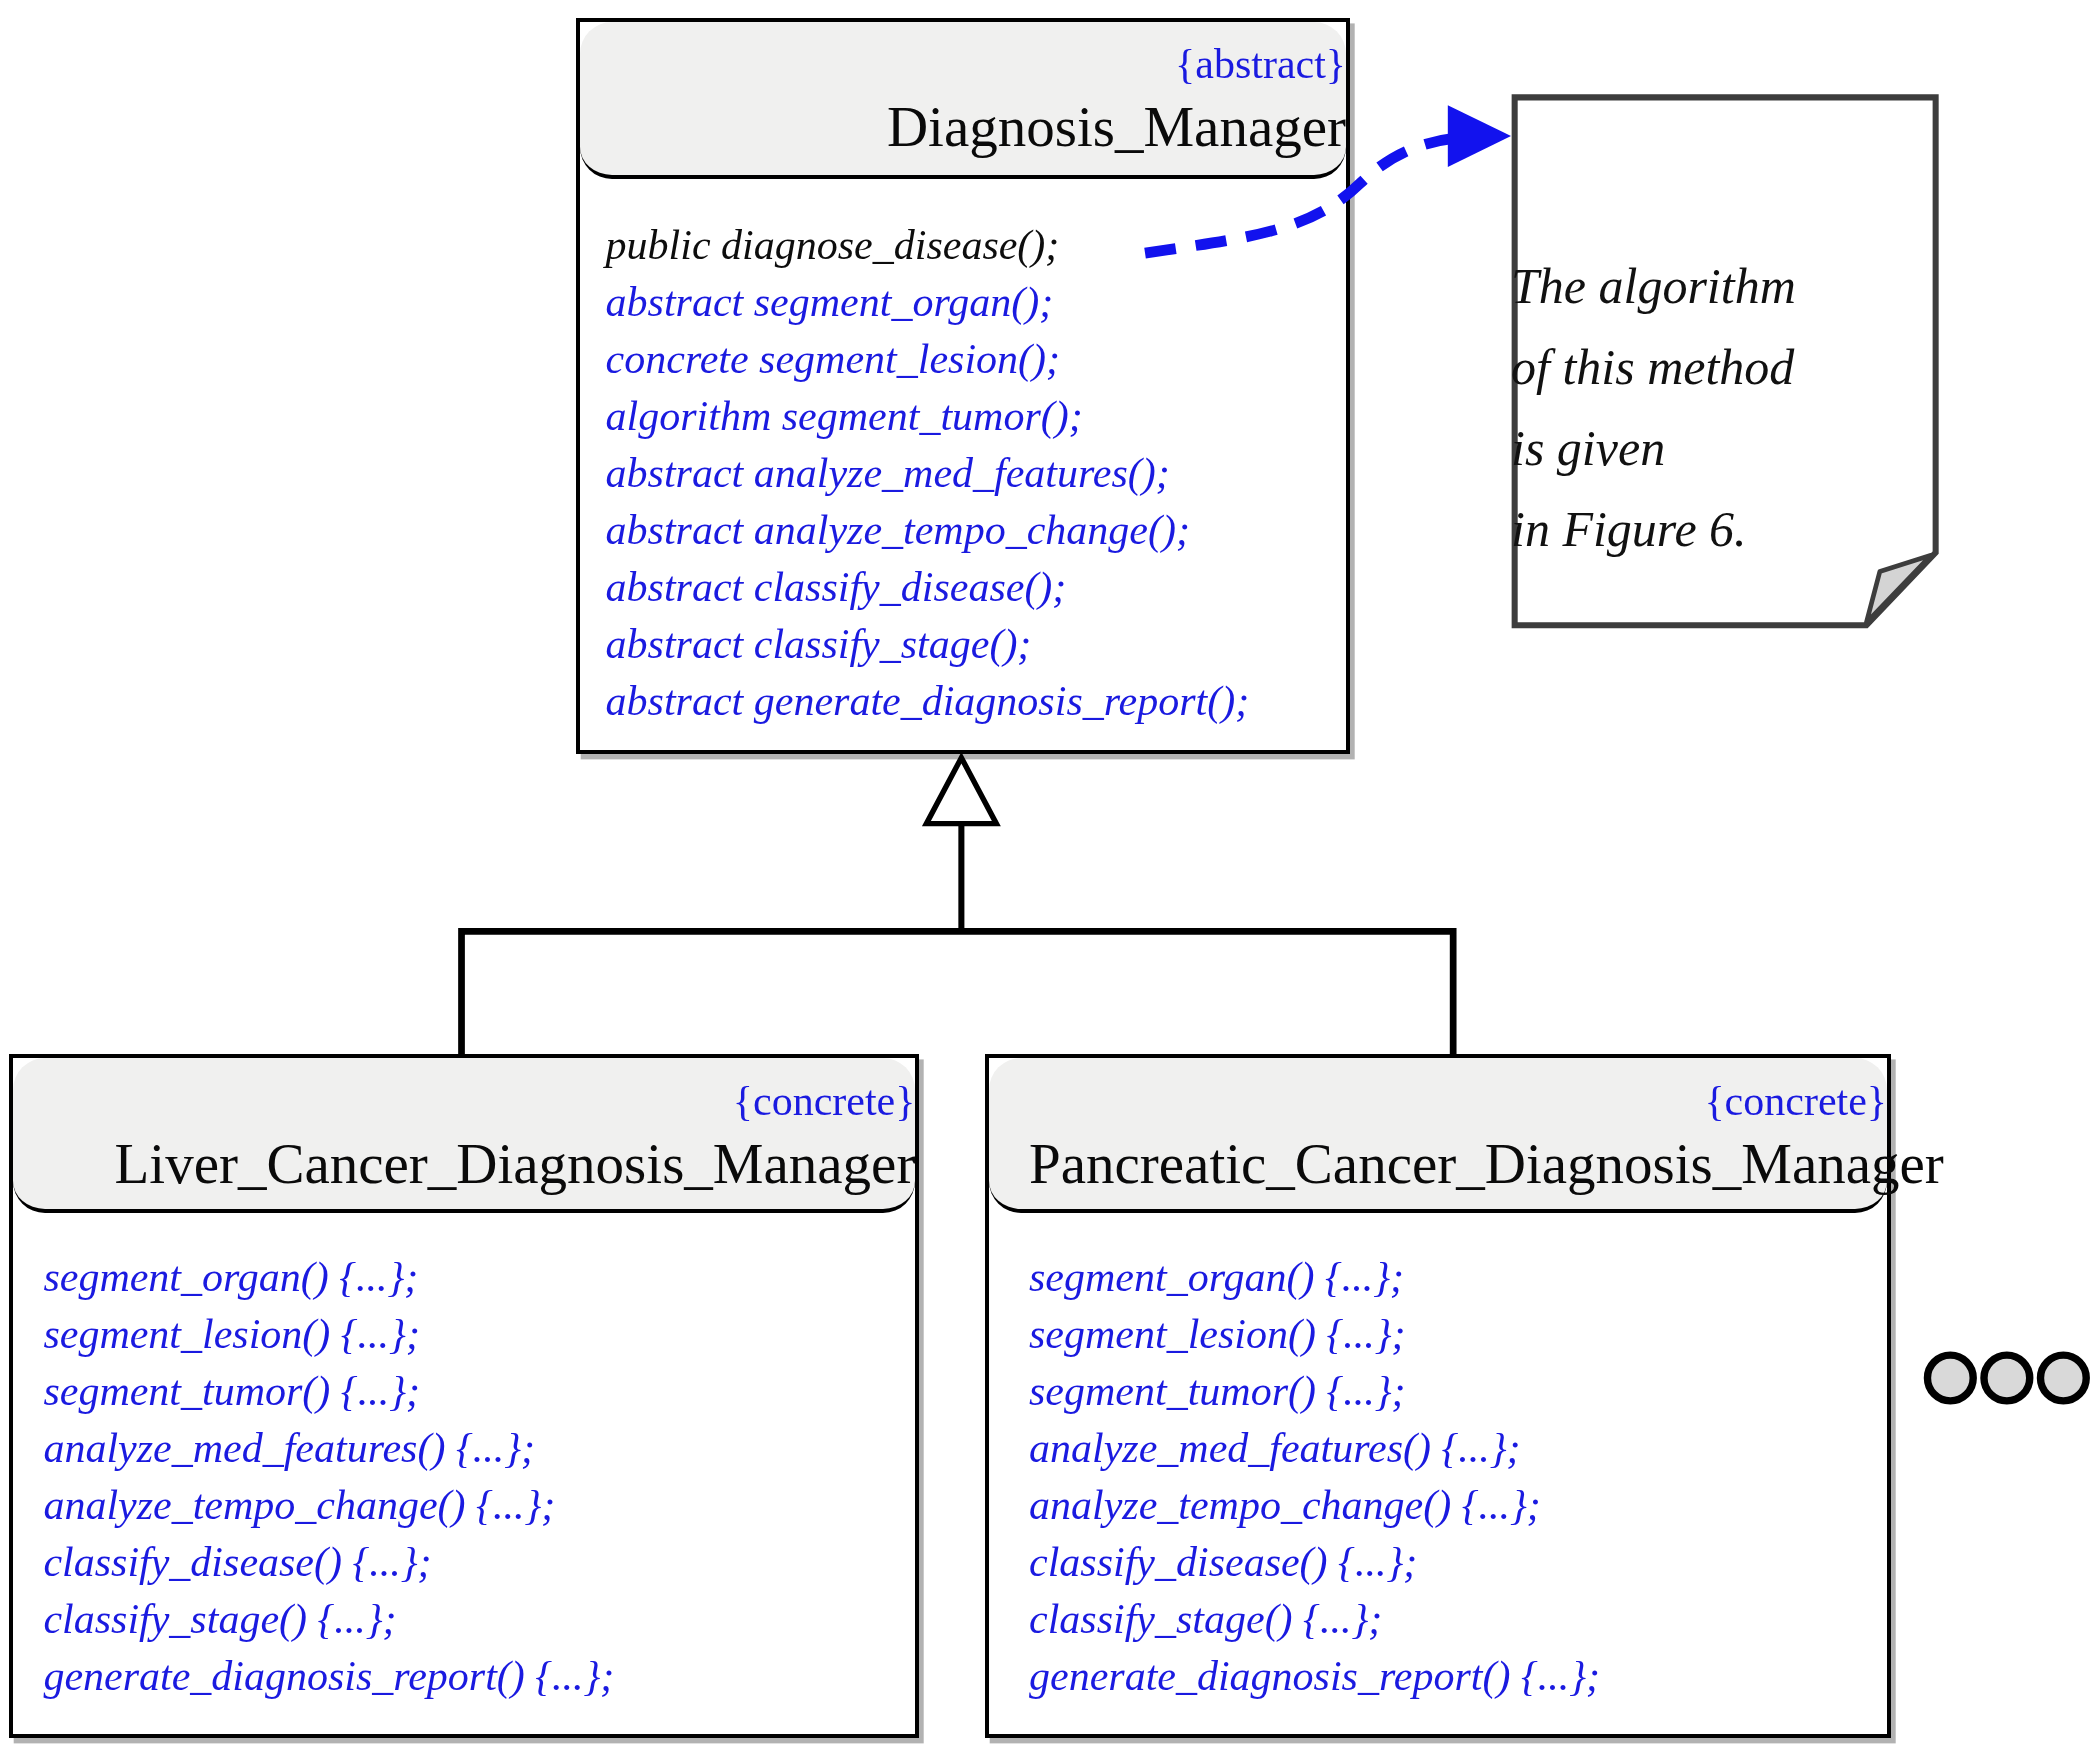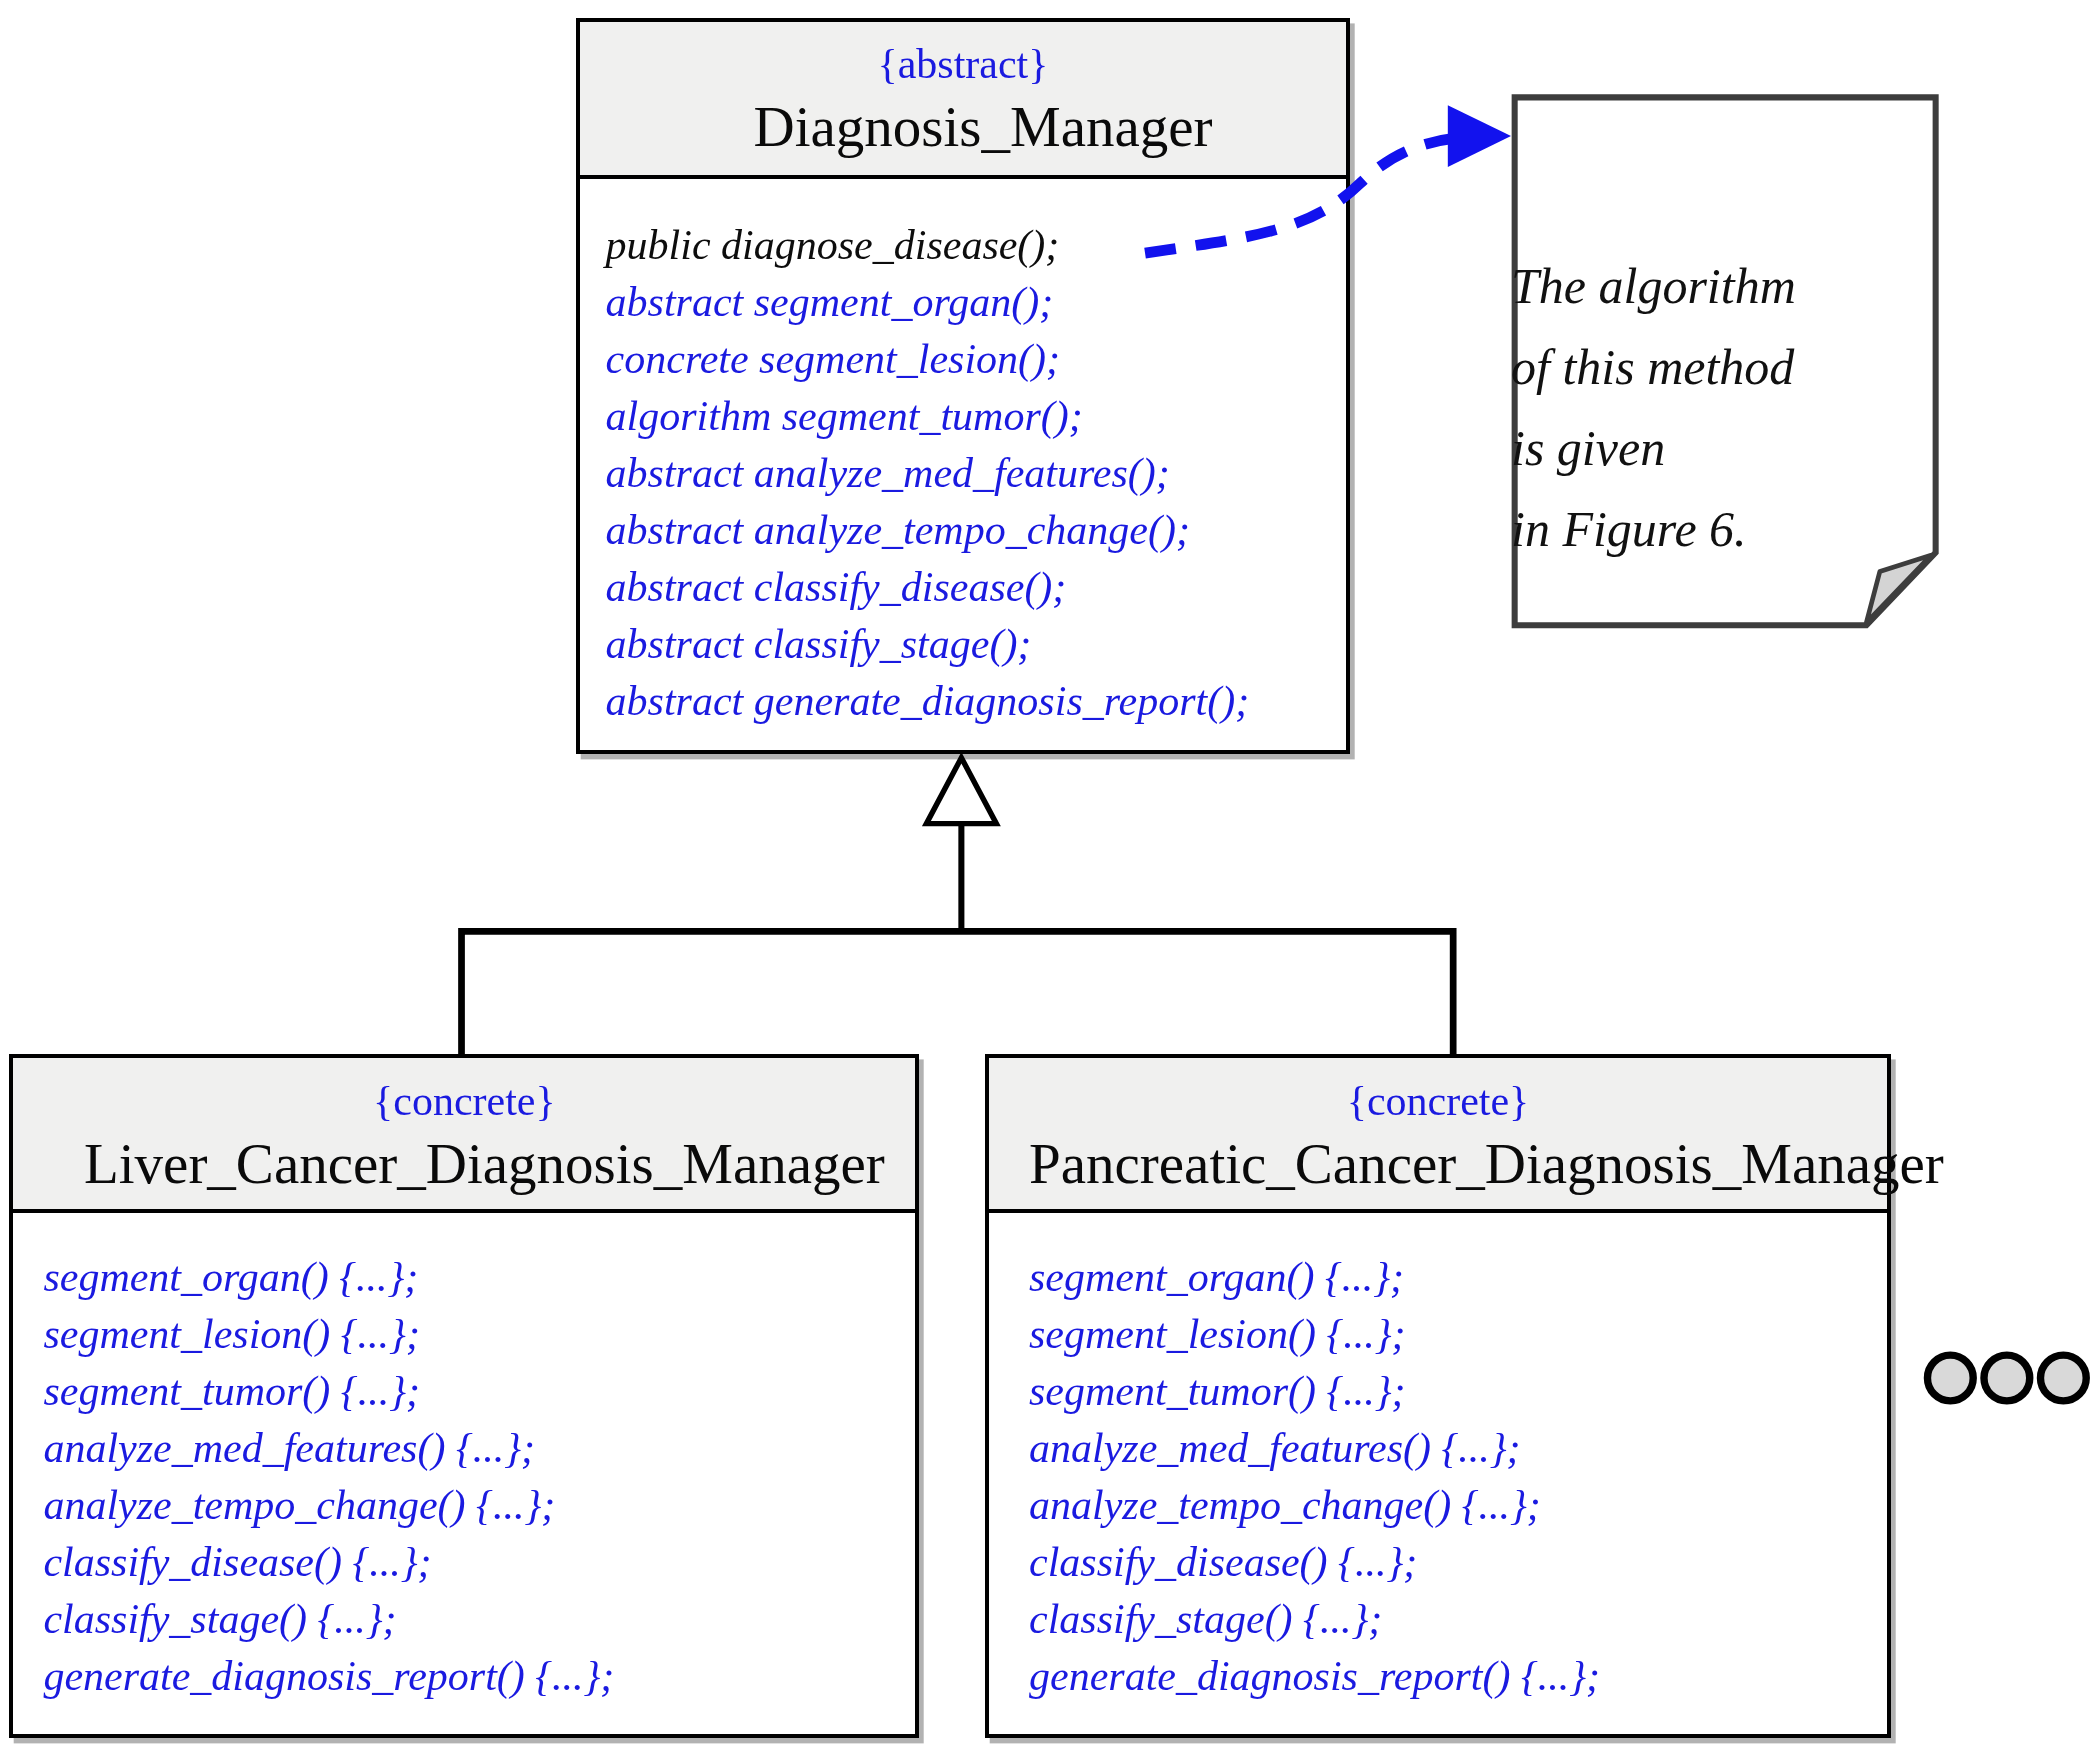--- a/index.html
+++ b/index.html
@@ -14,22 +14,23 @@
   .uml-box{
     position:absolute;
     background:#ffffff;
     border:4px solid #000000;
     box-shadow:4.7px 5.4px 0 rgba(0,0,0,0.30);
     box-sizing:border-box;
   }
   .uml-header{
     background:#f0f0ef;
     border-bottom:4.7px solid #000000;
-    text-align:center;
+    text-align:right;
     box-sizing:border-box;
+    border-radius:32px;
   }
   .stereotype{
     color:#1a1ae0;
     font-size:42px;
     line-height:51px;
     padding-top:17.5px;
   }
   .class-title{
     color:#0a0a0a;
     font-size:57px;

